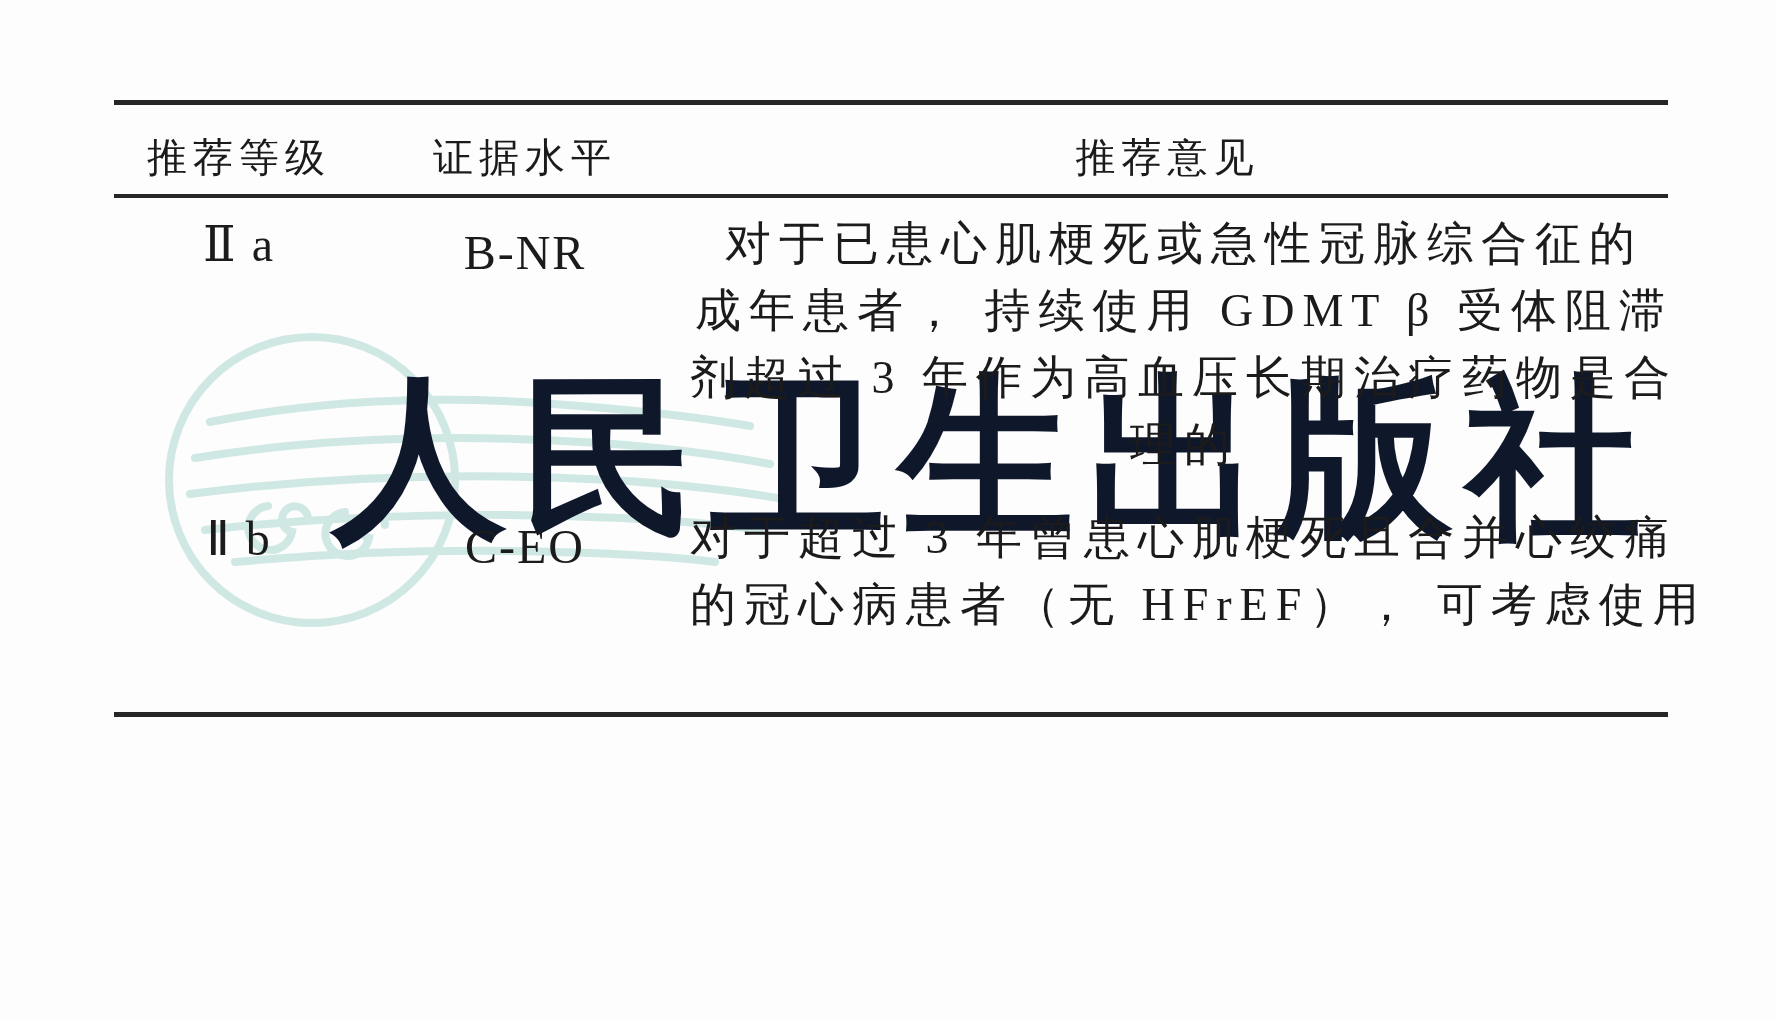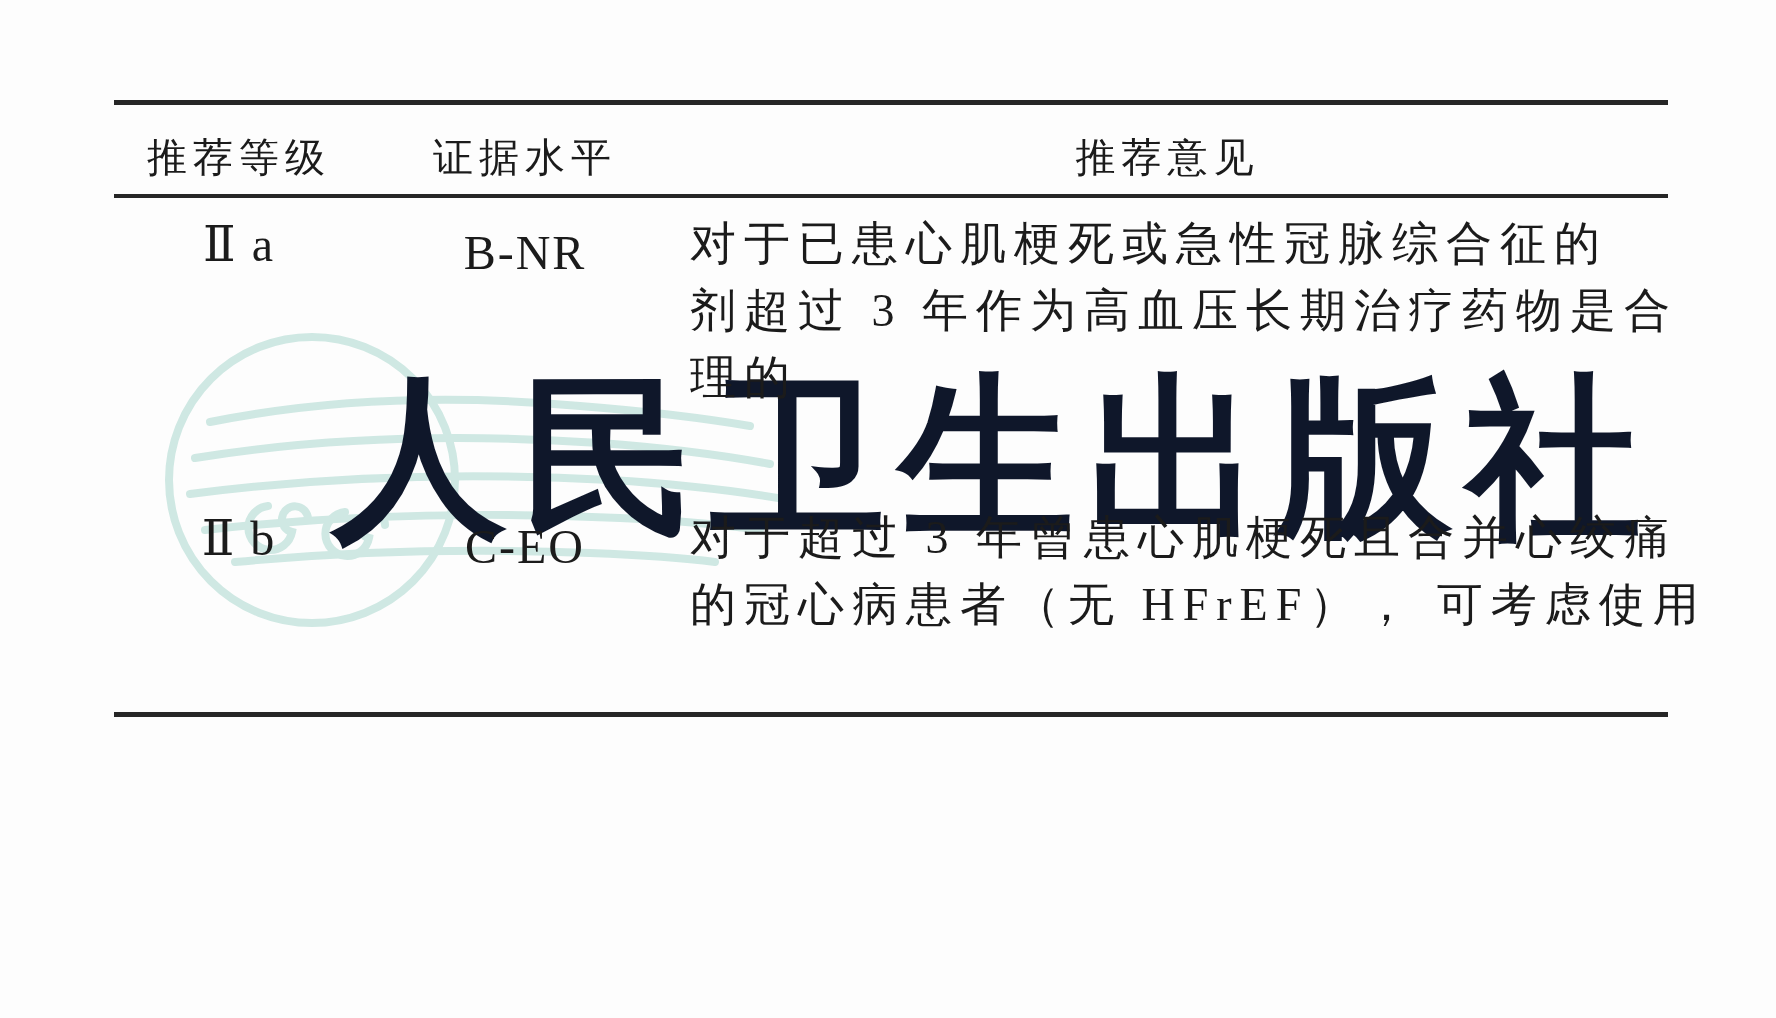--- a/index.html
+++ b/index.html
@@ -37,29 +37,29 @@
   }
   .th-grade{left:114px;width:250px;}
   .th-evidence{left:400px;width:250px;}
   .th-reco{left:690px;width:955px;}
   
   .cell{
     position:absolute;z-index:2;text-align:center;
     font-size:48px;letter-spacing:2px;width:250px;
   }
   .grade-1,.evid-1{top:216px;}
-  .grade-2,.evid-2{top:510px;}
+  .grade-2,.evid-2{top:510px;font-family:Liberation Serif, serif;}
   .col-grade{left:114px;}
   .col-evidence{left:400px;margin-top:9px;}
   .reco{
     position:absolute;left:690px;z-index:2;
     font-size:46px;line-height:67px;letter-spacing:8px;
     white-space:nowrap;
   }
-  .reco-1{top:210px;}
+  .reco-1{top:210px;text-align:center;}
   .reco-2{top:504px;}
   
   .footnote{
     position:absolute;left:38px;top:735px;width:1700px;z-index:2;
     font-size:44px;line-height:66px;letter-spacing:8px;
   }
   .footnote .fline{white-space:nowrap;}
   .footnote .fline.indent{padding-left:106px;}
 </style>
 </head>
@@ -90,20 +90,21 @@
   <div class="rule rule-bottom"></div>
 
   <div class="th th-grade">推荐等级</div>
   <div class="th th-evidence">证据水平</div>
   <div class="th th-reco">推荐意见</div>
 
   <div class="cell col-grade grade-1">Ⅱ a</div>
   <div class="cell col-evidence evid-1">B-NR</div>
   <div class="reco reco-1">
     <div class="rline">对于已患心肌梗死或急性冠脉综合征的</div>
+    <div class="rline">成年患者， 持续使用 GDMT β 受体阻滞</div>
     <div class="rline">剂超过 3 年作为高血压长期治疗药物是合</div>
     <div class="rline">理的</div>
   </div>
 
   <div class="cell col-grade grade-2">Ⅱ b</div>
   <div class="cell col-evidence evid-2">C-EO</div>
   <div class="reco reco-2">
     <div class="rline">对于超过 3 年曾患心肌梗死且合并心绞痛</div>
     <div class="rline">的冠心病患者（无 HFrEF）， 可考虑使用</div>
   </div>

